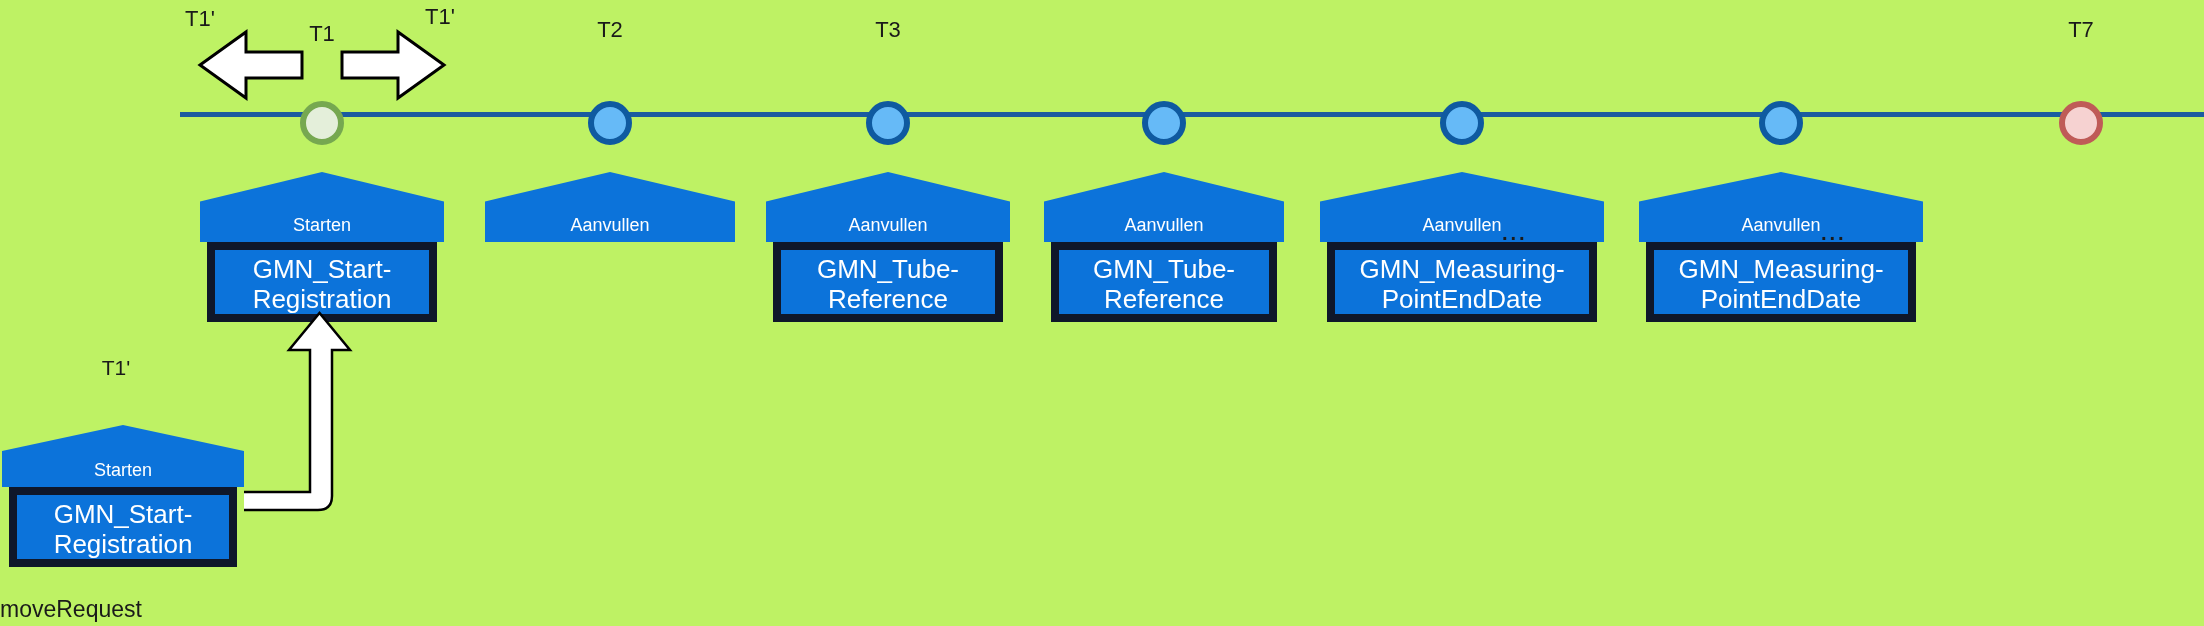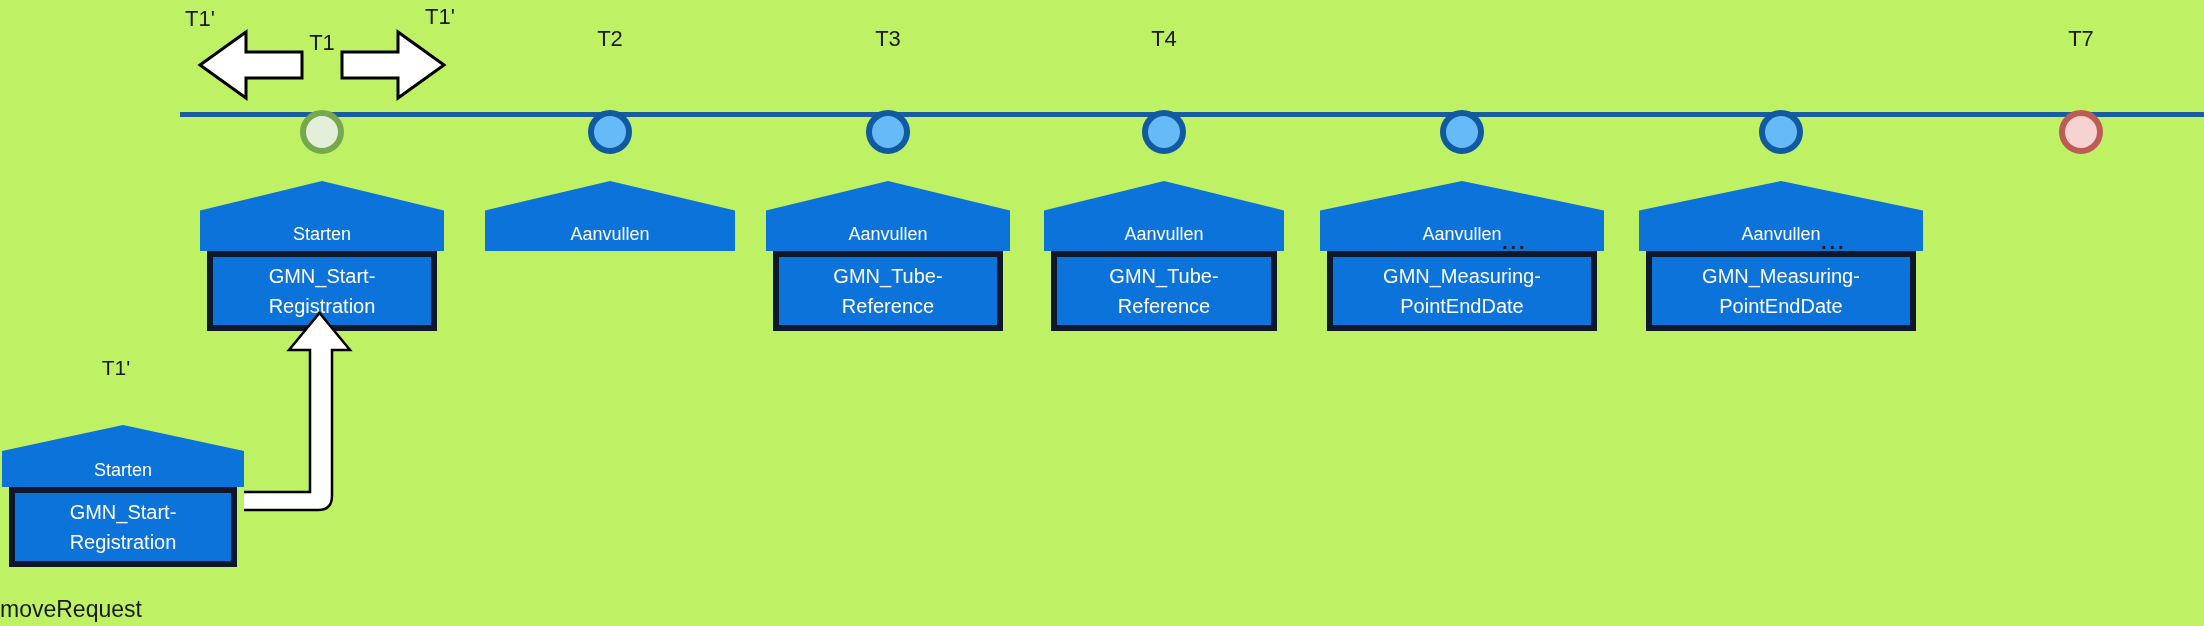--- a/index.html
+++ b/index.html
@@ -1,37 +1,37 @@
 <!DOCTYPE html>
 <html><head>
 <meta charset="utf-8">
 <style>
   html,body{margin:0;padding:0;background:#fff;}
   body{font-family:"Liberation Sans","DejaVu Sans",sans-serif;}
   .canvas{position:relative;width:2204px;height:626px;background:#bef264;overflow:hidden;}
 
   .axis{position:absolute;left:180px;top:112px;width:2024px;height:5px;background:#1A5CA0;}
 
-  .event{position:absolute;top:18px;height:320px;}
+  .event{position:absolute;top:9px;height:320px;}
   .tlabel{position:absolute;top:8px;left:0;width:100%;text-align:center;
           font-size:22px;color:#1a1a1a;}
   .circle{position:absolute;top:92px;left:50%;margin-left:-22px;width:44px;height:44px;
           border-radius:50%;box-sizing:border-box;border:6px solid #0F5AA0;background:#66BAF7;}
   .circle.green{border-color:#76A850;background:#E4EFDA;}
   .circle.red{border-color:#BF5B57;background:#F6D2D1;}
 
   .house{position:absolute;top:163px;left:0;width:100%;}
   .roof{position:relative;height:70px;background:#0C73DA;
         clip-path:polygon(50% 0,100% 42%,100% 100%,0 100%,0 42%);
         display:flex;align-items:flex-end;justify-content:center;padding-bottom:3px;box-sizing:border-box;}
   .action{color:#ffffff;font-size:18px;line-height:28px;white-space:pre-line;}
   .dots{position:absolute;left:50%;margin-left:40px;bottom:4px;color:#1a1a1a;
         font-size:20px;font-weight:bold;letter-spacing:3px;line-height:10px;}
-  .rect{height:80px;box-sizing:border-box;border:6px solid #0f172a;margin:0 7px;
-        background:#0C73DA;color:#ffffff;font-size:20px;line-height:30px;
+  .rect{height:80px;box-sizing:border-box;border:8px solid #0f172a;margin:0 7px;
+        background:#0C73DA;color:#ffffff;font-size:26px;line-height:30px;
         text-align:center;padding-top:4px;white-space:pre-line;}
 
   .pending-marker{position:absolute;left:86px;top:356px;width:60px;text-align:center;
                   font-size:21px;color:#1a1a1a;}
   .pending-house{position:absolute;left:2px;top:425px;width:242px;}
   .pending-house .roof{height:62px;}
   .pending-caption{position:absolute;left:0;top:596px;width:244px;text-align:left;
                    font-size:23px;color:#1a1a1a;}
 
   .arrows-layer{position:absolute;left:0;top:0;width:2204px;height:626px;pointer-events:none;}
@@ -74,21 +74,20 @@
     <div class="house">
       <div class="roof">
         <span class="action">Aanvullen</span>
       </div>
       <div class="rect">GMN_Tube-
 Reference</div>
     </div>
   </div>
 
   <div class="event" style="left:1044px;width:240px;">
-    <div class="tlabel">T4</div>
     <div class="circle"></div>
     <div class="house">
       <div class="roof">
         <span class="action">Aanvullen</span>
       </div>
       <div class="rect">GMN_Tube-
 Reference</div>
     </div>
   </div>
 

